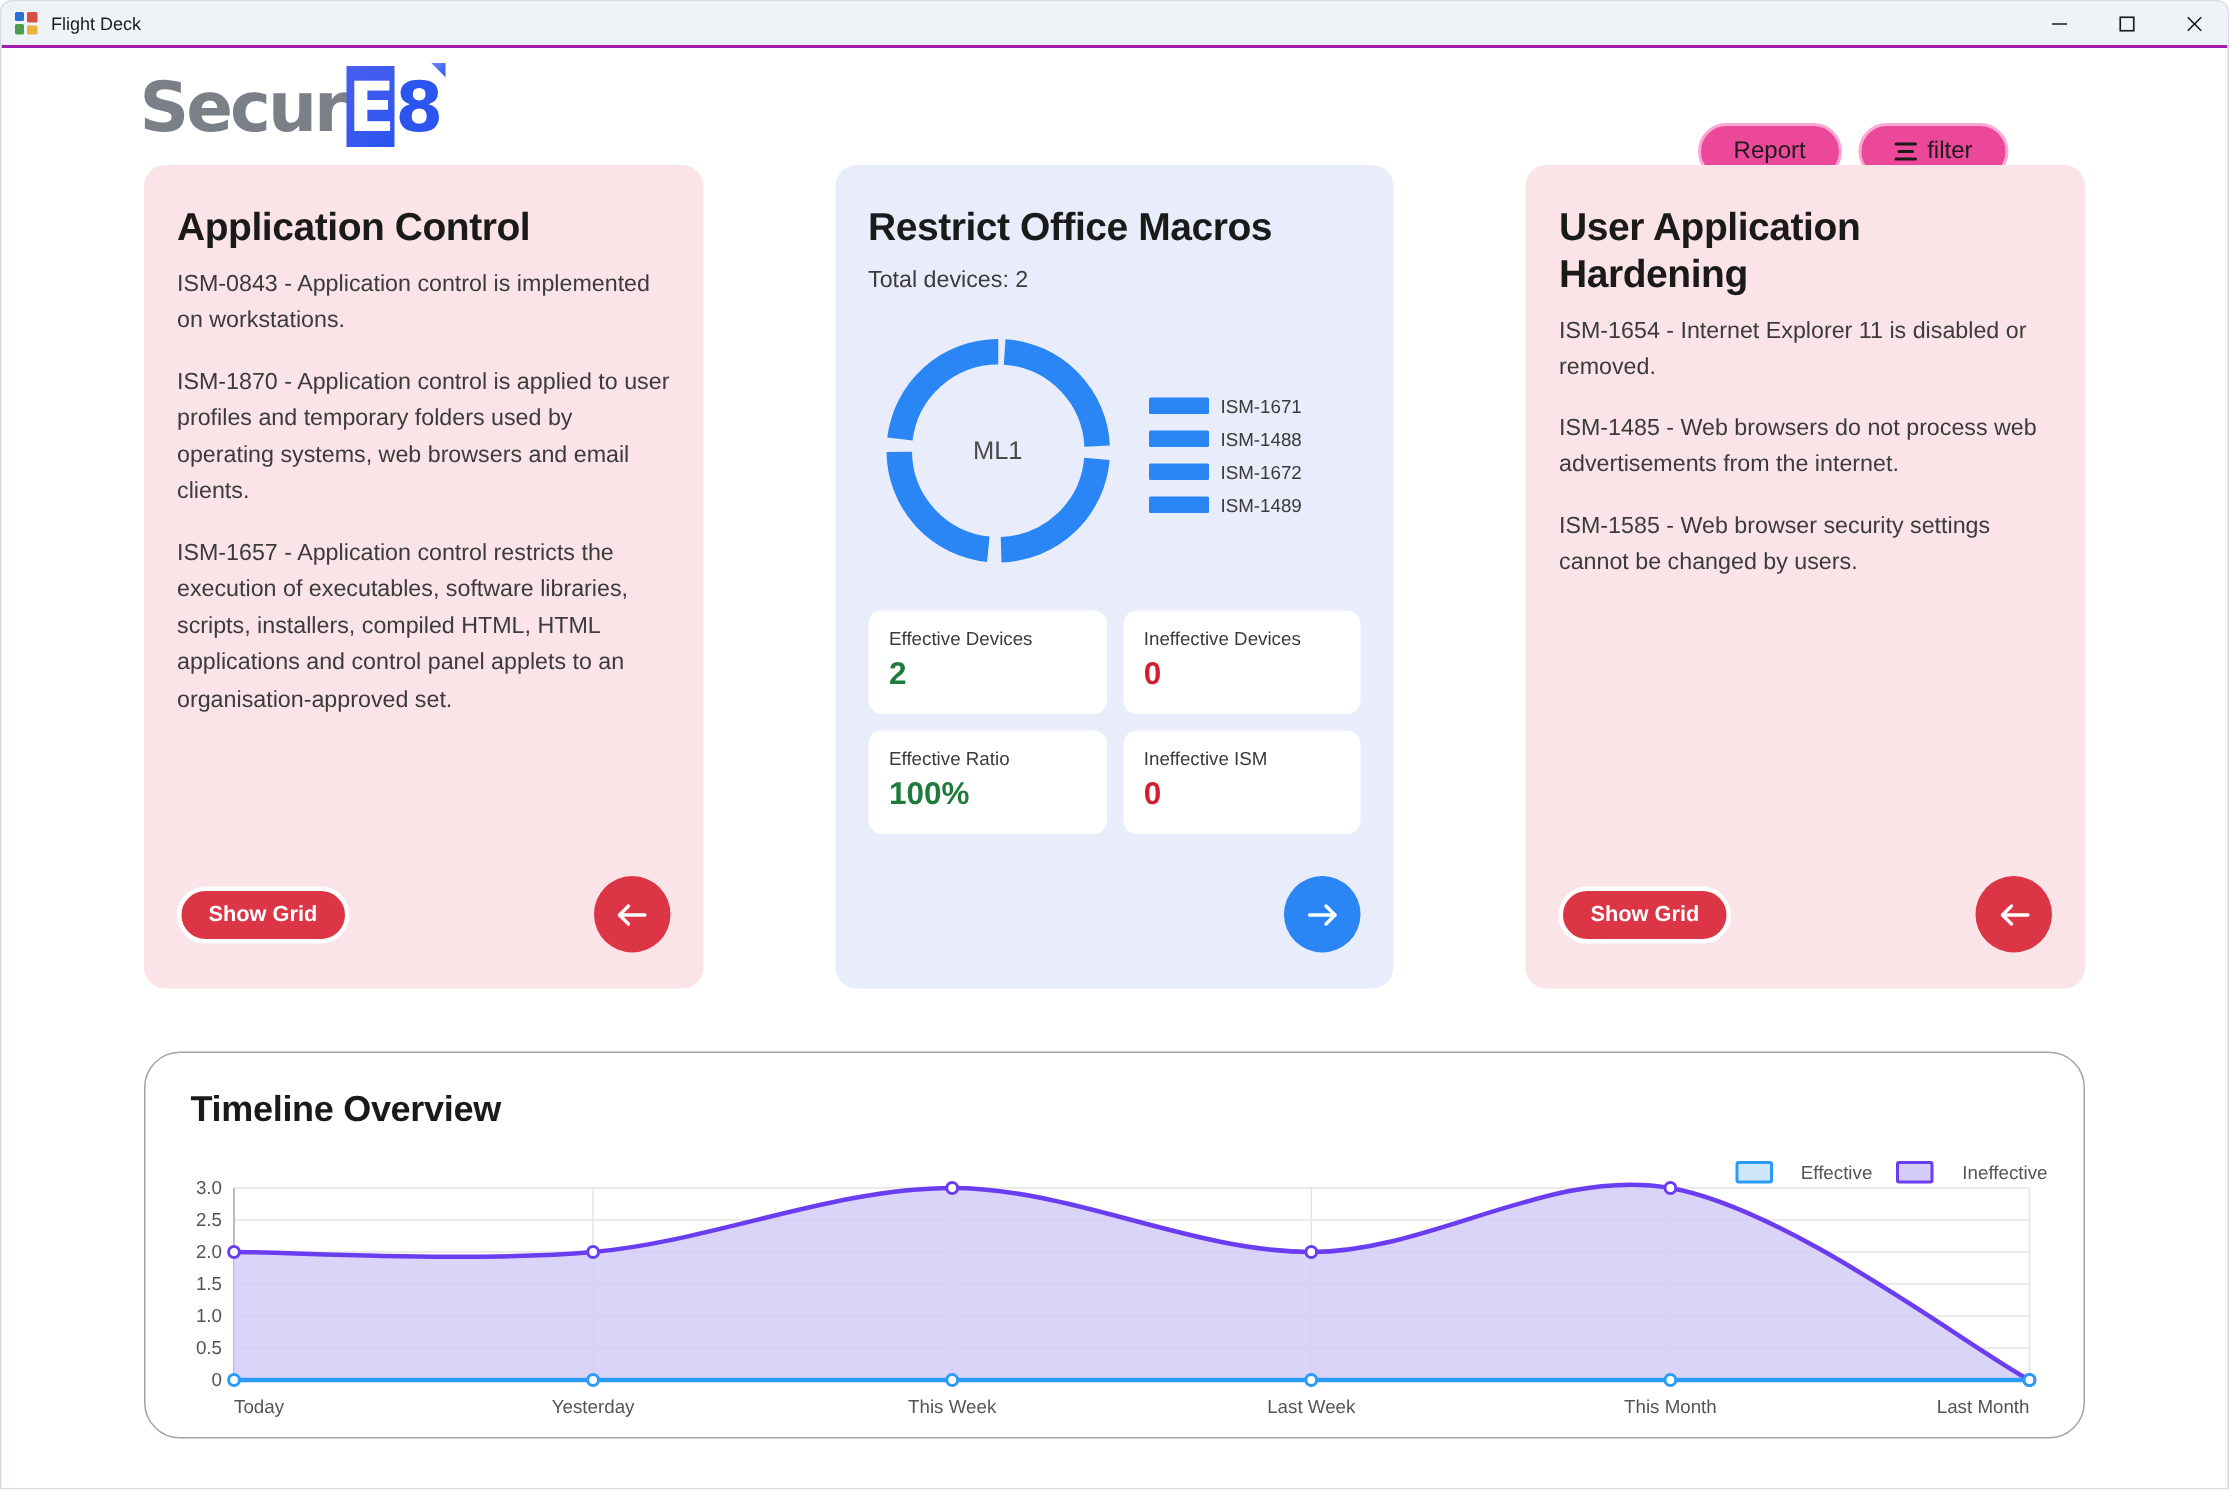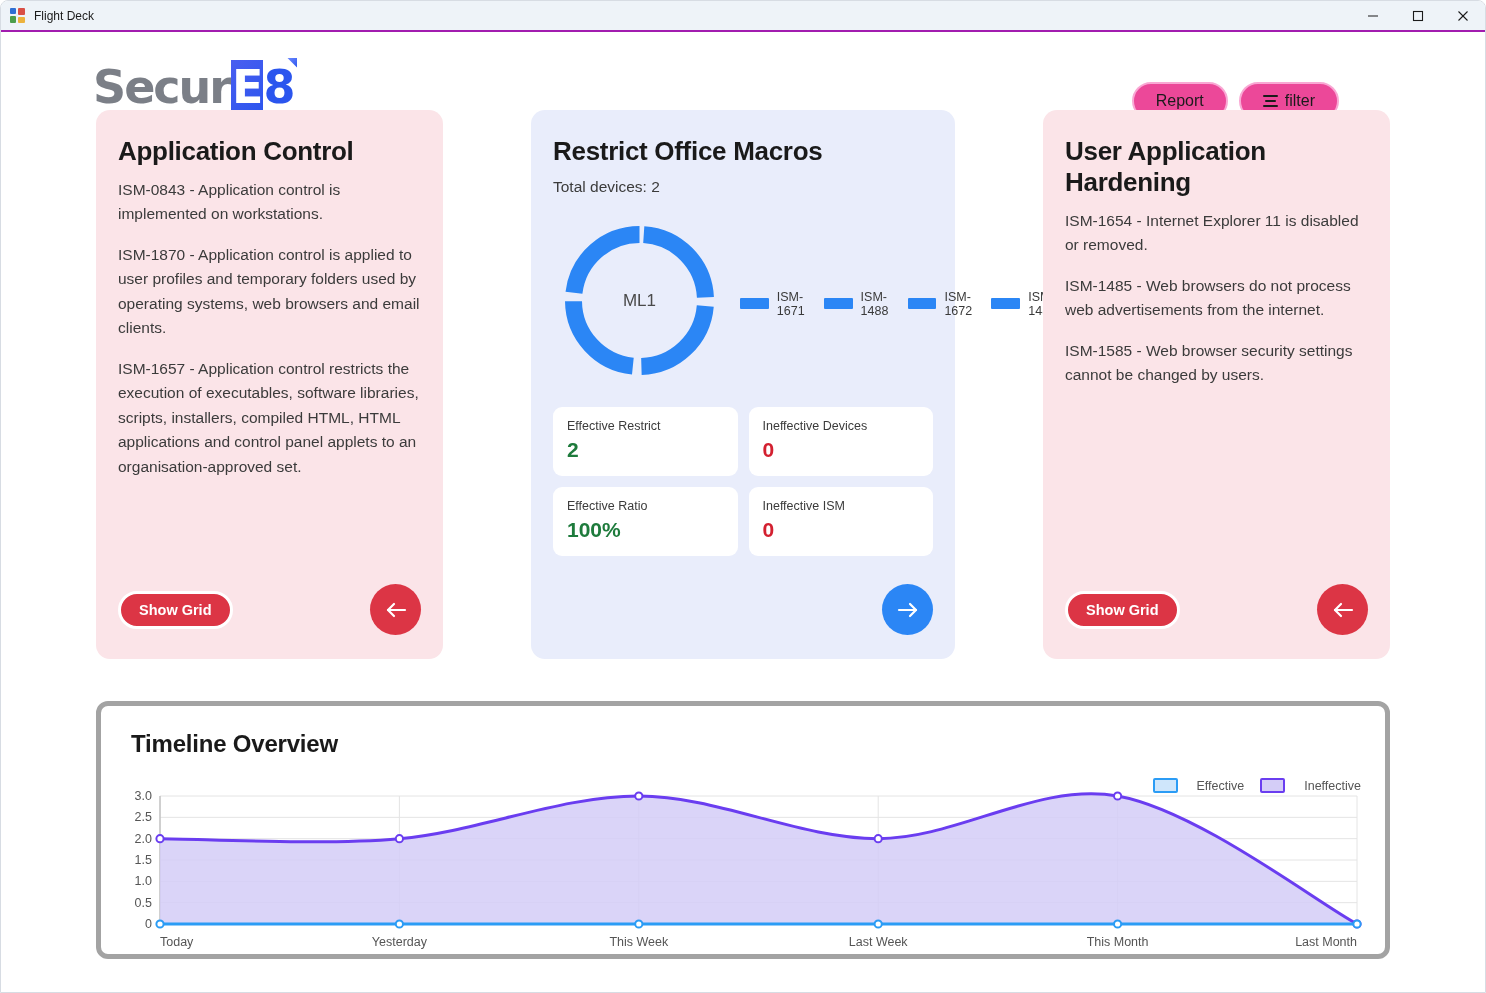--- a/index.html
+++ b/index.html
@@ -37,21 +37,21 @@
   .tb-spacer { flex: 1 1 auto; }
   .winbtn {
     width: 45px; height: 31px;
     display: flex; align-items: center; justify-content: center;
     color: #1b1b1b;
   }
   .winbtn svg { display: block; }
   
   .header {
     height: 78px; flex: 0 0 78px;
-    display: flex; align-items: flex-end;
+    display: flex; align-items: center;
     padding: 0 26px 0 0;
     position: relative;
   }
   .logo {
     margin-left: 92px;
     display: flex; align-items: baseline;
     font-size: 46px; font-weight: bold; letter-spacing: -1px;
     line-height: 1;
     user-select: none;
   }
@@ -152,21 +152,21 @@
     display: flex; align-items: center;
     margin-top: 22px; margin-left: 4px;
     gap: 18px;
   }
   .donut-wrap { position: relative; width: 165px; height: 165px; }
   .donut-center {
     position: absolute; inset: 0;
     display: flex; align-items: center; justify-content: center;
     font-size: 17px; color: #4a4a4a;
   }
-  .donut-legend { display: flex; gap: 8px; margin-top: 6px; }
+  .donut-legend { display: flex; flex-direction: column; gap: 8px; margin-top: 6px; }
   .legend-row { display: flex; align-items: center; gap: 8px; }
   .legend-sw { width: 40px; height: 11px; background: #2b86f5; border-radius: 1px; }
   .legend-txt { font-size: 12.5px; color: #3a3a3a; }
   
   .stats {
     display: grid; grid-template-columns: 1fr 1fr;
     gap: 11px;
     margin-top: 24px;
   }
   .stat {
@@ -174,22 +174,22 @@
     padding: 12px 14px 14px 14px;
     height: 69px;
   }
   .stat-label { font-size: 12.5px; color: #3b3b3b; margin-bottom: 5px; }
   .stat-value { font-size: 21px; font-weight: bold; }
   .v-green { color: #1e7b3c; }
   .v-red { color: #d32030; }
   
   .timeline {
     margin: 42px 95px 0 95px;
-    border: 5px solid #a3a3a3;
-    border-radius: 12px;
+    border: 1px solid #a3a3a3;
+    border-radius: 24px;
     height: 258px;
     padding: 24px 30px 14px 19px;
     position: relative;
     background: #ffffff;
   }
   .timeline-title {
     font-size: 24px; font-weight: bold; color: #1a1a1a;
     margin-left: 11px; letter-spacing: -0.2px;
   }
   .chart-legend {
@@ -305,21 +305,21 @@
           </div>
           <div class="legend-row">
             <span class="legend-sw"></span>
             <span class="legend-txt">ISM-1489</span>
           </div>
         </div>
       </div>
 
       <div class="stats">
         <div class="stat">
-          <div class="stat-label">Effective Restrict</div>
+          <div class="stat-label">Effective Devices</div>
           <div class="stat-value v-green">2</div>
         </div>
         <div class="stat">
           <div class="stat-label">Ineffective Devices</div>
           <div class="stat-value v-red">0</div>
         </div>
         <div class="stat">
           <div class="stat-label">Effective Ratio</div>
           <div class="stat-value v-green">100%</div>
         </div>

